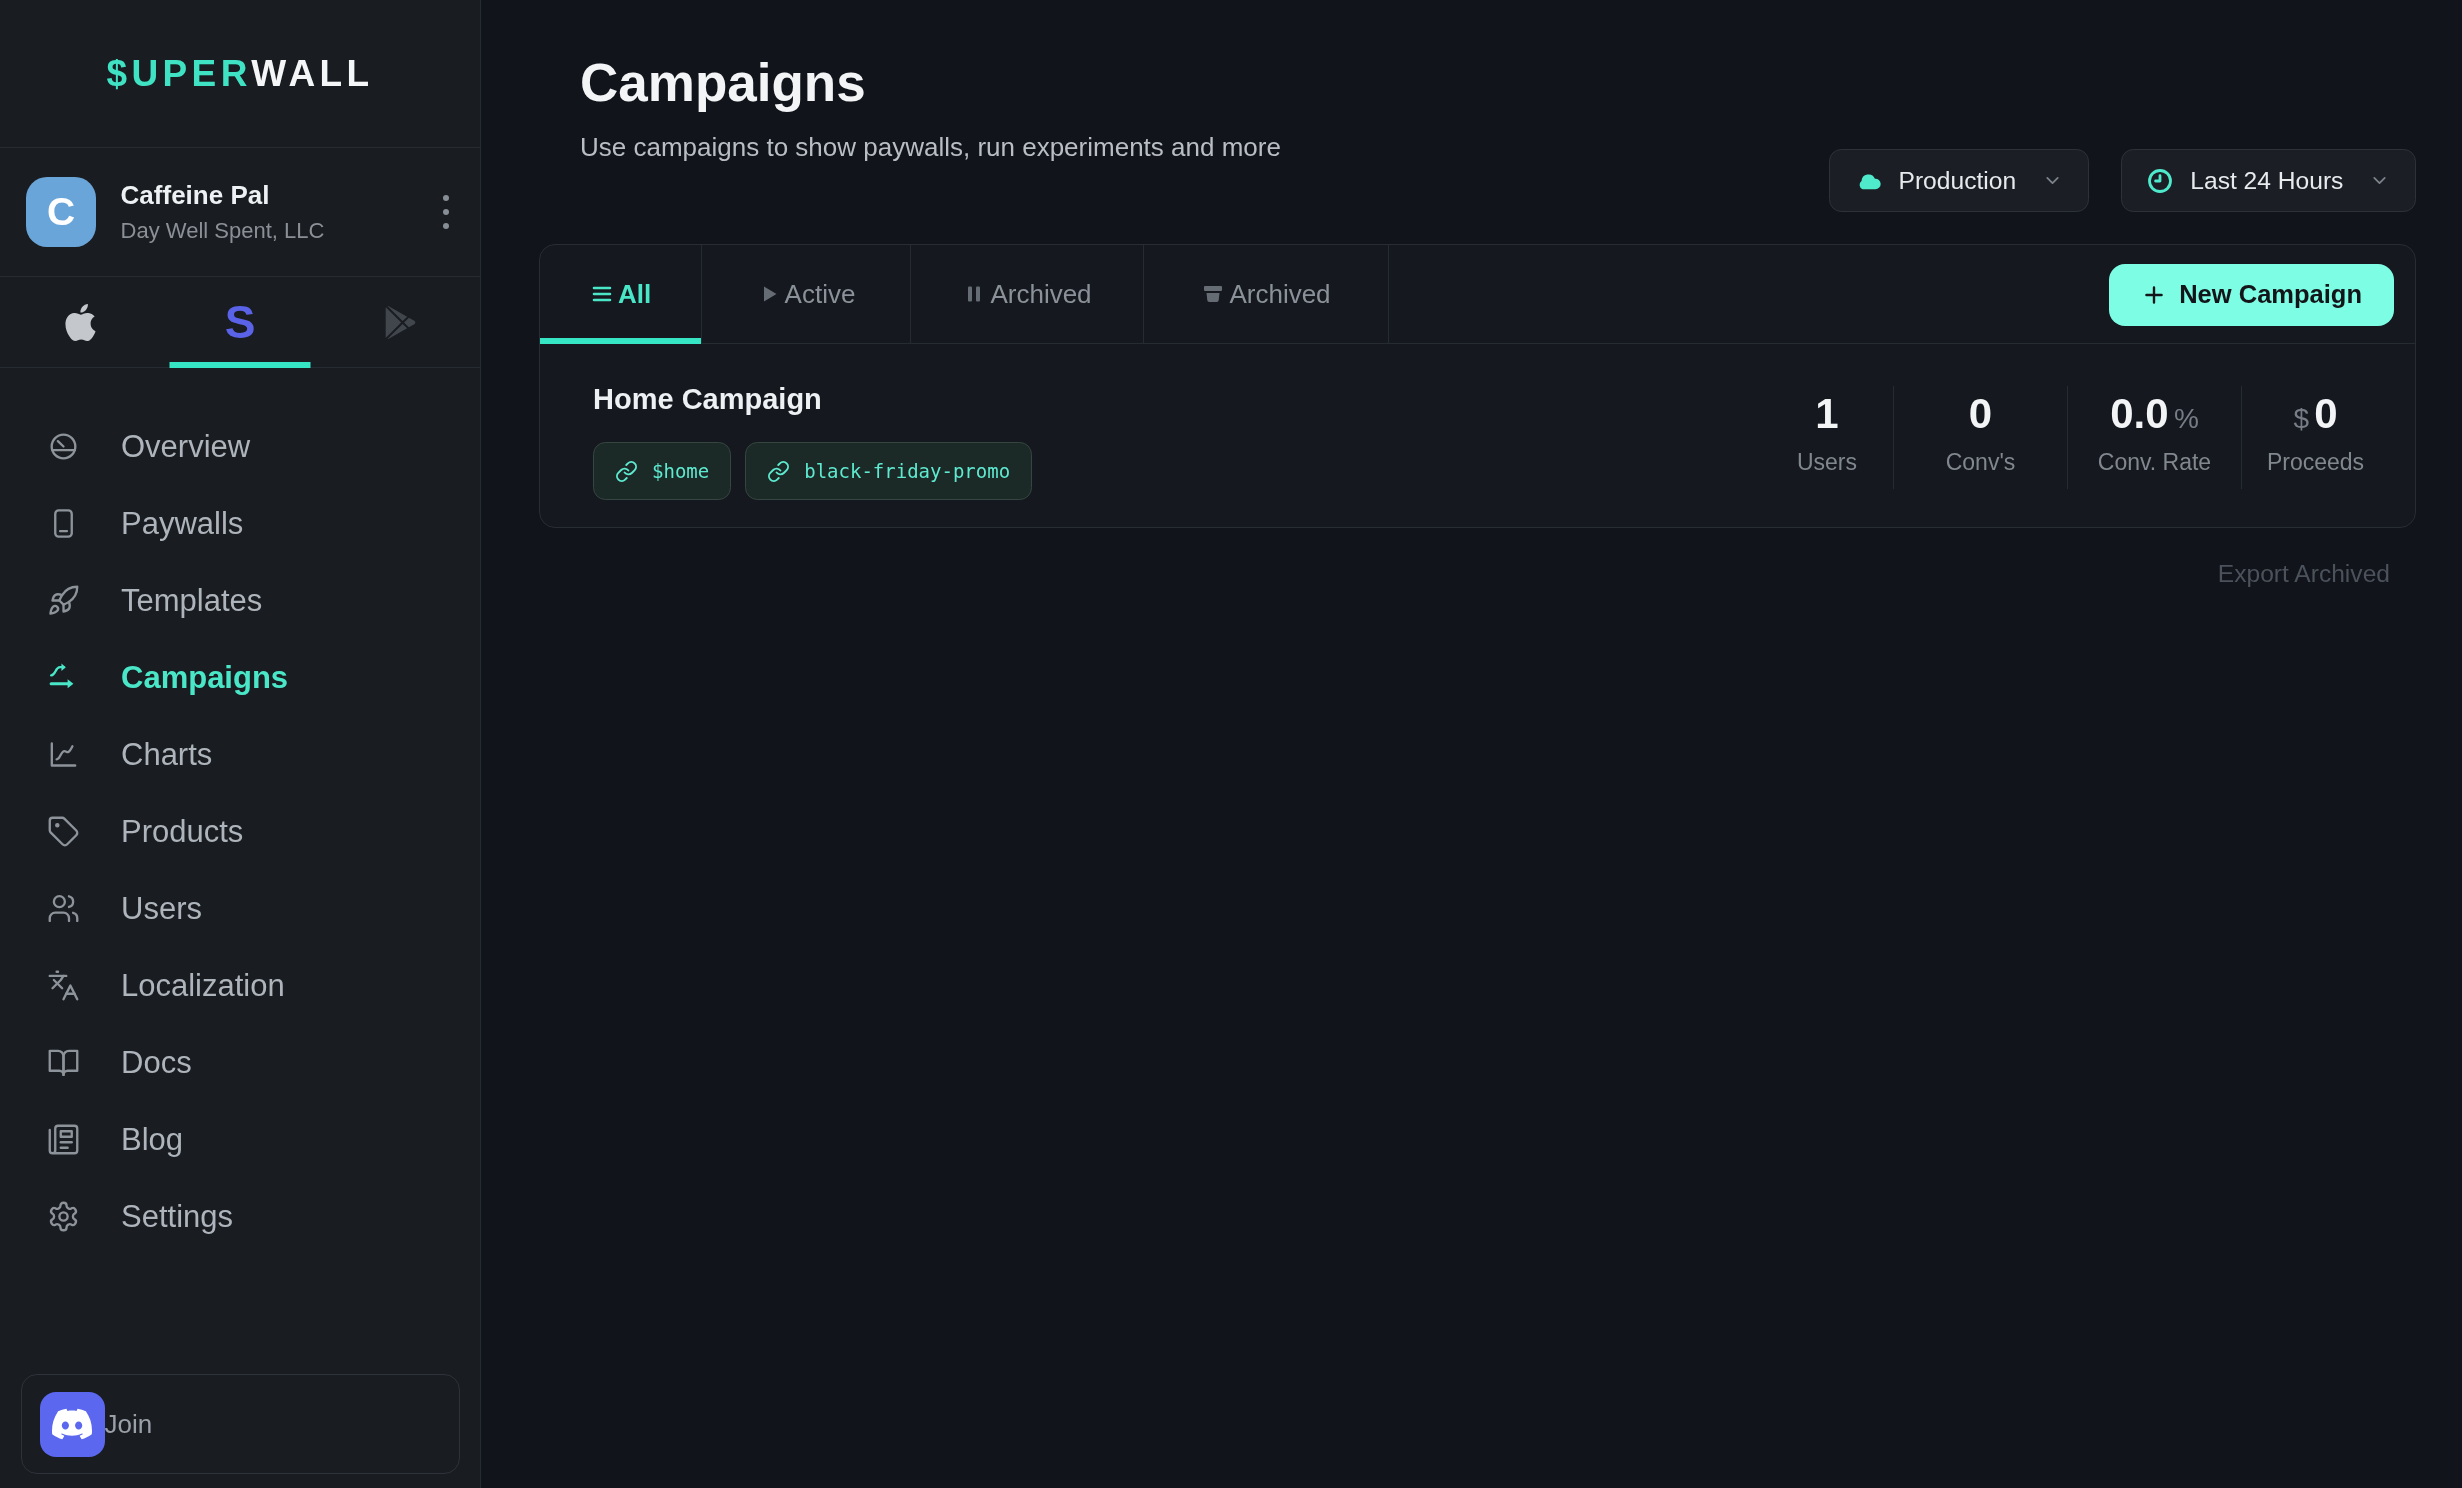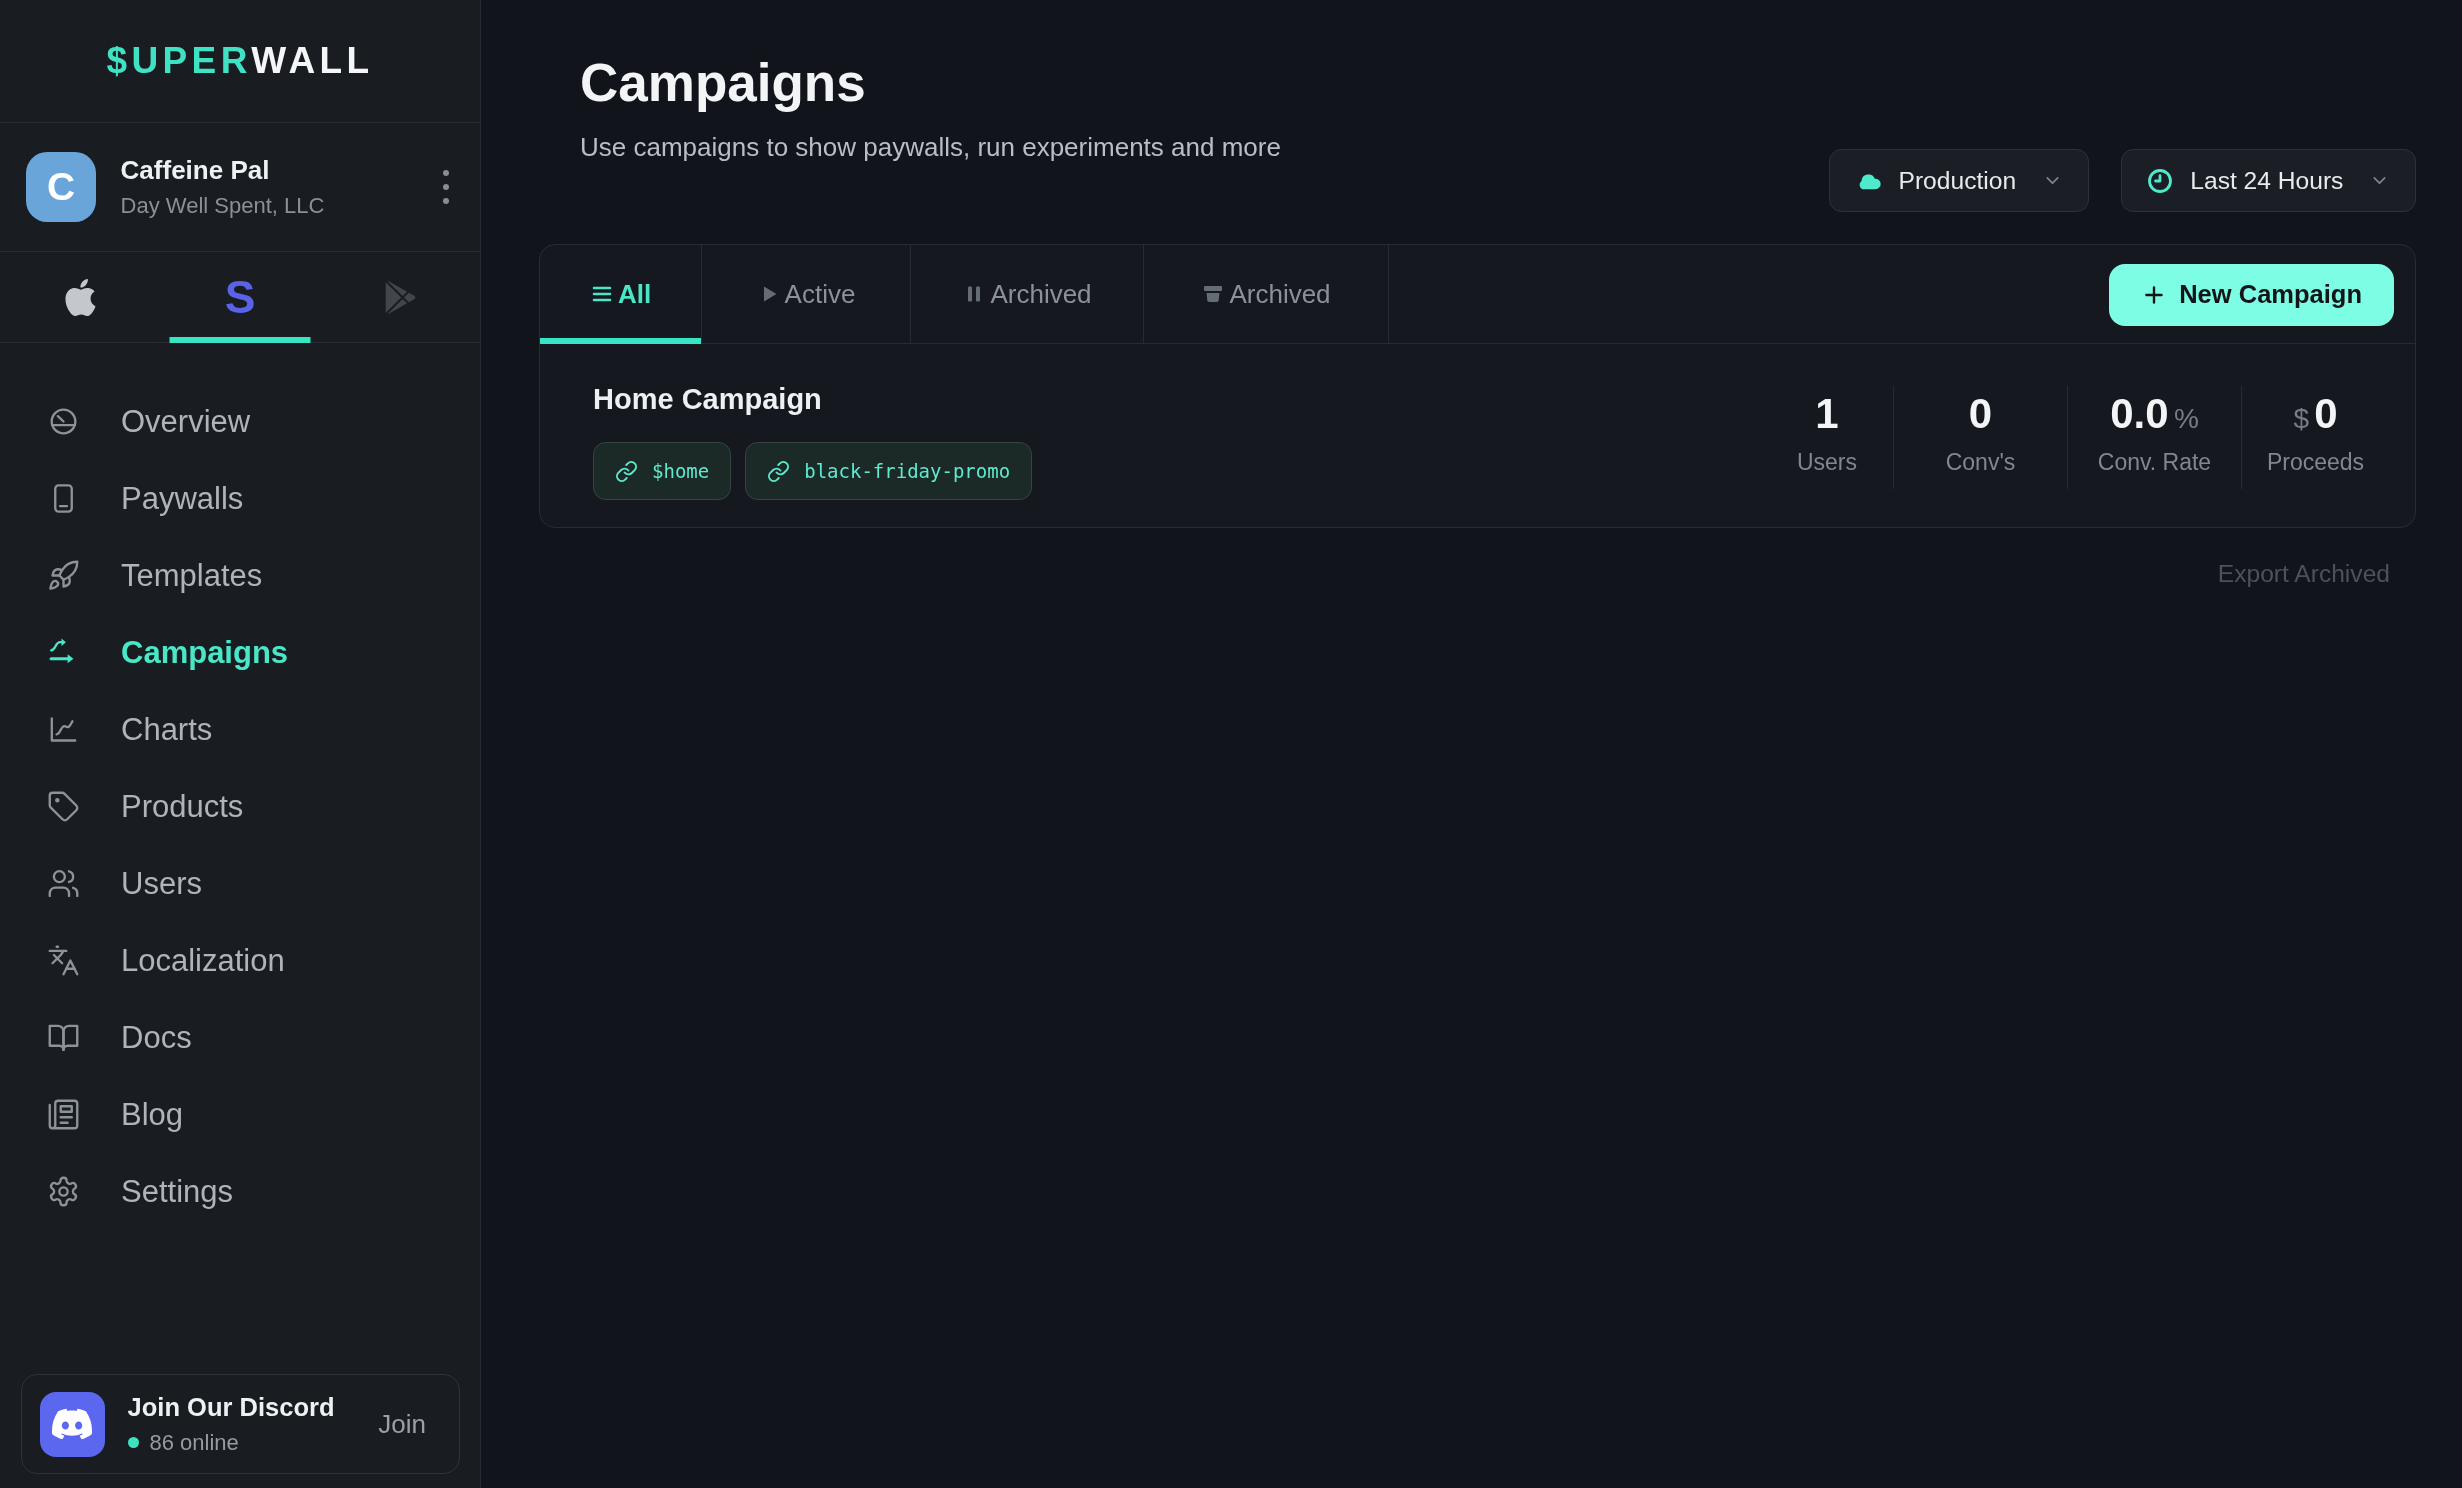--- a/index.html
+++ b/index.html
@@ -3,21 +3,21 @@
 <meta charset="utf-8">
 <style>
   * { margin:0; padding:0; box-sizing:border-box; }
   html,body { width:2462px; height:1489px; overflow:hidden; background:#0e1116;
               font-family:"Liberation Sans", sans-serif; }
   .app { position:relative; width:2462px; height:1489px; background:#11141a; display:flex; }
 
   
   .sidebar { position:relative; width:481px; height:100%; background:#191c21;
              border-right:0.9px solid #262a31; flex:0 0 481px; }
-  .logo-area { height:123px; display:flex; align-items:center; justify-content:center;
+  .logo-area { height:148px; display:flex; align-items:center; justify-content:center;
                border-bottom:0.9px solid #262a31; }
   .logo { font-size:37px; font-weight:800; letter-spacing:4.4px; color:#f4f6f7; white-space:nowrap; }
   .logo .accent { color:#3fe3c3; }
 
   .account-row { height:129px; display:flex; align-items:center; padding:0 26px;
                  border-bottom:0.9px solid #262a31; cursor:pointer; }
   .avatar { width:70px; height:70px; border-radius:21px; background:#69a5d9; color:#ffffff;
             font-size:39px; font-weight:700; display:flex; align-items:center; justify-content:center;
             flex:0 0 70px; }
   .account-names { margin-left:24.6px; flex:1; min-width:0; }
@@ -273,27 +273,20 @@
           </span>
         <span class="nlabel">Settings</span>
       </div>
     </nav>
 
     <div class="discord-card">
       <div class="discord-logo">
         <svg viewBox="0 0 24 24" width="40" height="40" fill="#ffffff">
             <path d="M20.317 4.3698a19.7913 19.7913 0 00-4.8851-1.5152.0741.0741 0 00-.0785.0371c-.211.3753-.4447.8648-.6083 1.2495-1.8447-.2762-3.68-.2762-5.4868 0-.1636-.3933-.4058-.8742-.6177-1.2495a.077.077 0 00-.0785-.037 19.7363 19.7363 0 00-4.8852 1.515.0699.0699 0 00-.0321.0277C.5334 9.0458-.319 13.5799.0992 18.0578a.0824.0824 0 00.0312.0561c2.0528 1.5076 4.0413 2.4228 5.9929 3.0294a.0777.0777 0 00.0842-.0276c.4616-.6304.8731-1.2952 1.226-1.9942a.076.076 0 00-.0416-.1057c-.6528-.2476-1.2743-.5495-1.8722-.8923a.077.077 0 01-.0076-.1277c.1258-.0943.2517-.1923.3718-.2914a.0743.0743 0 01.0776-.0105c3.9278 1.7933 8.18 1.7933 12.0614 0a.0739.0739 0 01.0785.0095c.1202.099.246.1981.3728.2924a.077.077 0 01-.0066.1276 12.2986 12.2986 0 01-1.873.8914.0766.0766 0 00-.0407.1067c.3604.698.7719 1.3628 1.225 1.9932a.076.076 0 00.0842.0286c1.961-.6067 3.9495-1.5219 6.0023-3.0294a.077.077 0 00.0313-.0552c.5004-5.177-.8382-9.6739-3.5485-13.6604a.061.061 0 00-.0312-.0286zM8.02 15.3312c-1.1825 0-2.1569-1.0857-2.1569-2.419 0-1.3332.9555-2.4189 2.157-2.4189 1.2108 0 2.1757 1.0952 2.1568 2.419 0 1.3332-.9555 2.4189-2.1569 2.4189zm7.9748 0c-1.1825 0-2.1569-1.0857-2.1569-2.419 0-1.3332.9554-2.4189 2.1569-2.4189 1.2108 0 2.1757 1.0952 2.1568 2.419 0 1.3332-.946 2.4189-2.1568 2.4189z"></path>
           </svg>
-      </div>
-      <div class="discord-text">
-        <div class="discord-title">Join Our Discord</div>
-        <div class="online-row">
-          <span class="online-dot"></span>
-          <span class="online-label">86 online</span>
-        </div>
       </div>
       <button class="join-btn">Join</button>
     </div>
   </aside>
 
   <main class="main">
 
     <div class="titles">
       <h1 class="page-title">Campaigns</h1>
       <p class="page-subtitle">Use campaigns to show paywalls, run experiments and more</p>

